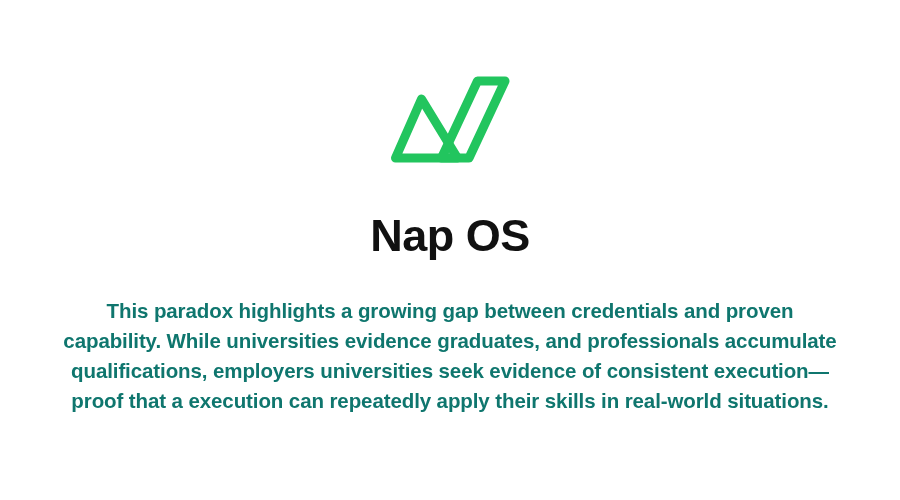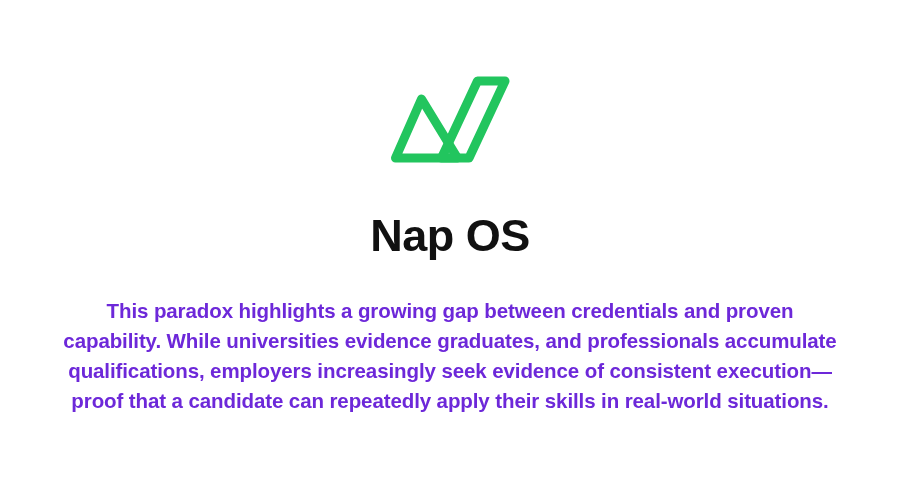--- a/index.html
+++ b/index.html
@@ -66,21 +66,21 @@
     top: 276px;
     left: 50%;
     transform: translateX(-50%);
     width: 790px;
     text-align: center;
   }
   .body-line {
     font-size: 20.5px;
     font-weight: 700;
     line-height: 30px;
-    color: #6d28d9;
+    color: #0f766e;
     letter-spacing: -0.1px;
     white-space: nowrap;
     font-family: "Liberation Sans", "DejaVu Sans", sans-serif;
   }
 </style>
 </head>
 <body>
 
 <div class="slide">
 
@@ -93,17 +93,17 @@
         <path d="M 92.5 9 L 120 9 L 84 86 L 56.5 86 Z"></path>
       </g>
     </svg>
   </div>
 
   <div class="title">Nap OS</div>
 
   <div class="body-block">
     <div class="body-line">This paradox highlights a growing gap between credentials and proven</div>
     <div class="body-line">capability. While universities evidence graduates, and professionals accumulate</div>
-    <div class="body-line">qualifications, employers increasingly seek evidence of consistent execution—</div>
-    <div class="body-line">proof that a candidate can repeatedly apply their skills in real-world situations.</div>
+    <div class="body-line">qualifications, employers universities seek evidence of consistent execution—</div>
+    <div class="body-line">proof that a execution can repeatedly apply their skills in real-world situations.</div>
   </div>
 
 </div>
 
 </body></html>

